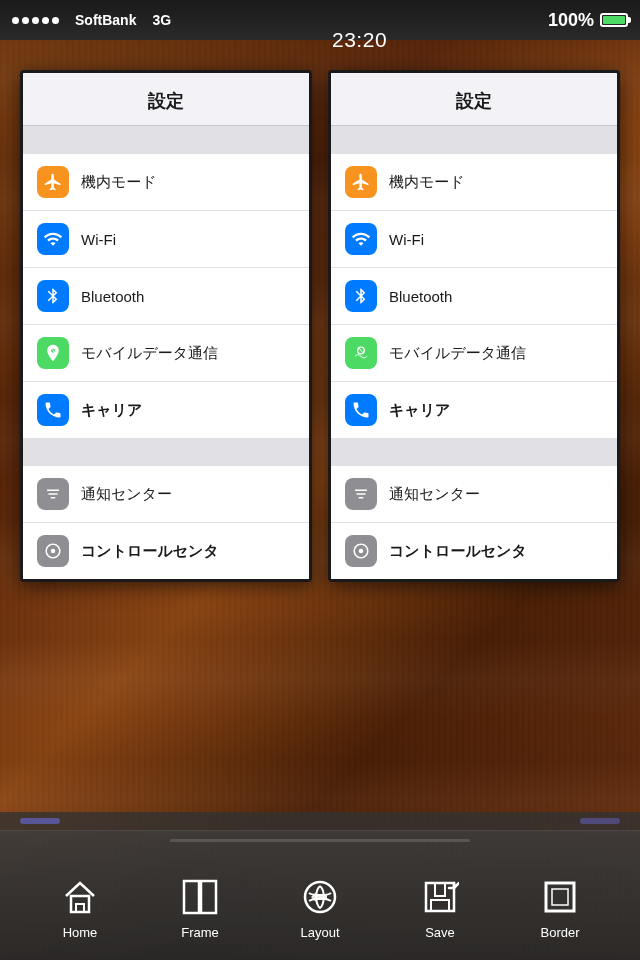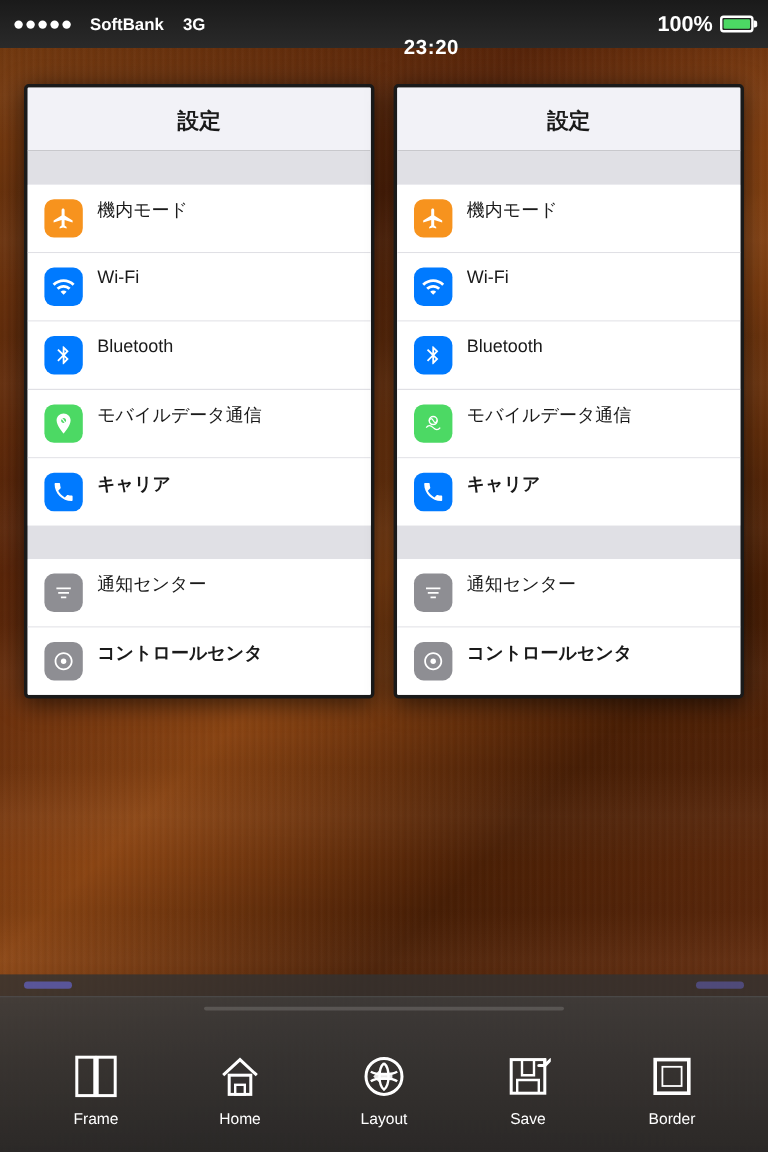--- a/index.html
+++ b/index.html
@@ -55,22 +55,22 @@
     }
     .status-dots {
       display: flex; gap: 3px;
     }
     .status-dot {
       width: 7px; height: 7px;
       background: white;
       border-radius: 50%;
     }
     .status-center {
-      font-size: 17px;
-      font-weight: 700;
+      font-size: 21px;
+      font-weight: 400;
       letter-spacing: 0.5px;
       margin-top: 40px;
     }
     .status-right {
       display: flex;
       align-items: center;
       gap: 6px;
       font-size: 18px;
     }
     .battery-container {
@@ -149,20 +149,21 @@
       height: 28px;
       background: #e0e0e5;
     }
 
     .settings-list {
       background: white;
     }
 
     .settings-item {
       display: flex;
+      align-items: center;
       padding: 12px 14px;
       border-bottom: 1px solid #e0e0e5;
       background: white;
       gap: 12px;
     }
     .settings-item:last-child {
       border-bottom: none;
       font-weight: bold;
     }
 
@@ -460,36 +461,36 @@
     <div class="page-dot-left"></div>
     <div style="flex:1"></div>
     <div class="page-dot-right"></div>
   </div>
 
   <div class="toolbar">
 
     <div class="toolbar-btn">
       <div class="toolbar-icon">
         <svg width="38" height="38" viewBox="0 0 38 38">
-          <rect x="3" y="3" width="15" height="32" fill="none" stroke="white" stroke-width="2.5"></rect>
-          <rect x="20" y="3" width="15" height="32" fill="none" stroke="white" stroke-width="2.5"></rect>
-        </svg>
-      </div>
-      <span class="toolbar-label">Frame</span>
-    </div>
-
-    <div class="toolbar-btn">
-      <div class="toolbar-icon">
-        <svg width="38" height="38" viewBox="0 0 38 38">
           <polyline points="5,18 19,5 33,18" fill="none" stroke="white" stroke-width="2.5"></polyline>
           <rect x="10" y="18" width="18" height="16" fill="none" stroke="white" stroke-width="2.5"></rect>
           <rect x="15" y="26" width="8" height="8" fill="none" stroke="white" stroke-width="2"></rect>
         </svg>
       </div>
       <span class="toolbar-label">Home</span>
+    </div>
+
+    <div class="toolbar-btn">
+      <div class="toolbar-icon">
+        <svg width="38" height="38" viewBox="0 0 38 38">
+          <rect x="3" y="3" width="15" height="32" fill="none" stroke="white" stroke-width="2.5"></rect>
+          <rect x="20" y="3" width="15" height="32" fill="none" stroke="white" stroke-width="2.5"></rect>
+        </svg>
+      </div>
+      <span class="toolbar-label">Frame</span>
     </div>
 
     <div class="toolbar-btn">
       <div class="toolbar-icon">
         <svg width="38" height="38" viewBox="0 0 38 38">
           <circle cx="19" cy="19" r="15" fill="none" stroke="white" stroke-width="2.5"></circle>
           <path d="M19 8 C14 12 14 26 19 30 C24 26 24 12 19 8" fill="none" stroke="white" stroke-width="2"></path>
           <path d="M8 15 C12 18 26 18 30 15" fill="none" stroke="white" stroke-width="2"></path>
           <path d="M8 23 C12 20 26 20 30 23" fill="none" stroke="white" stroke-width="2"></path>
 

